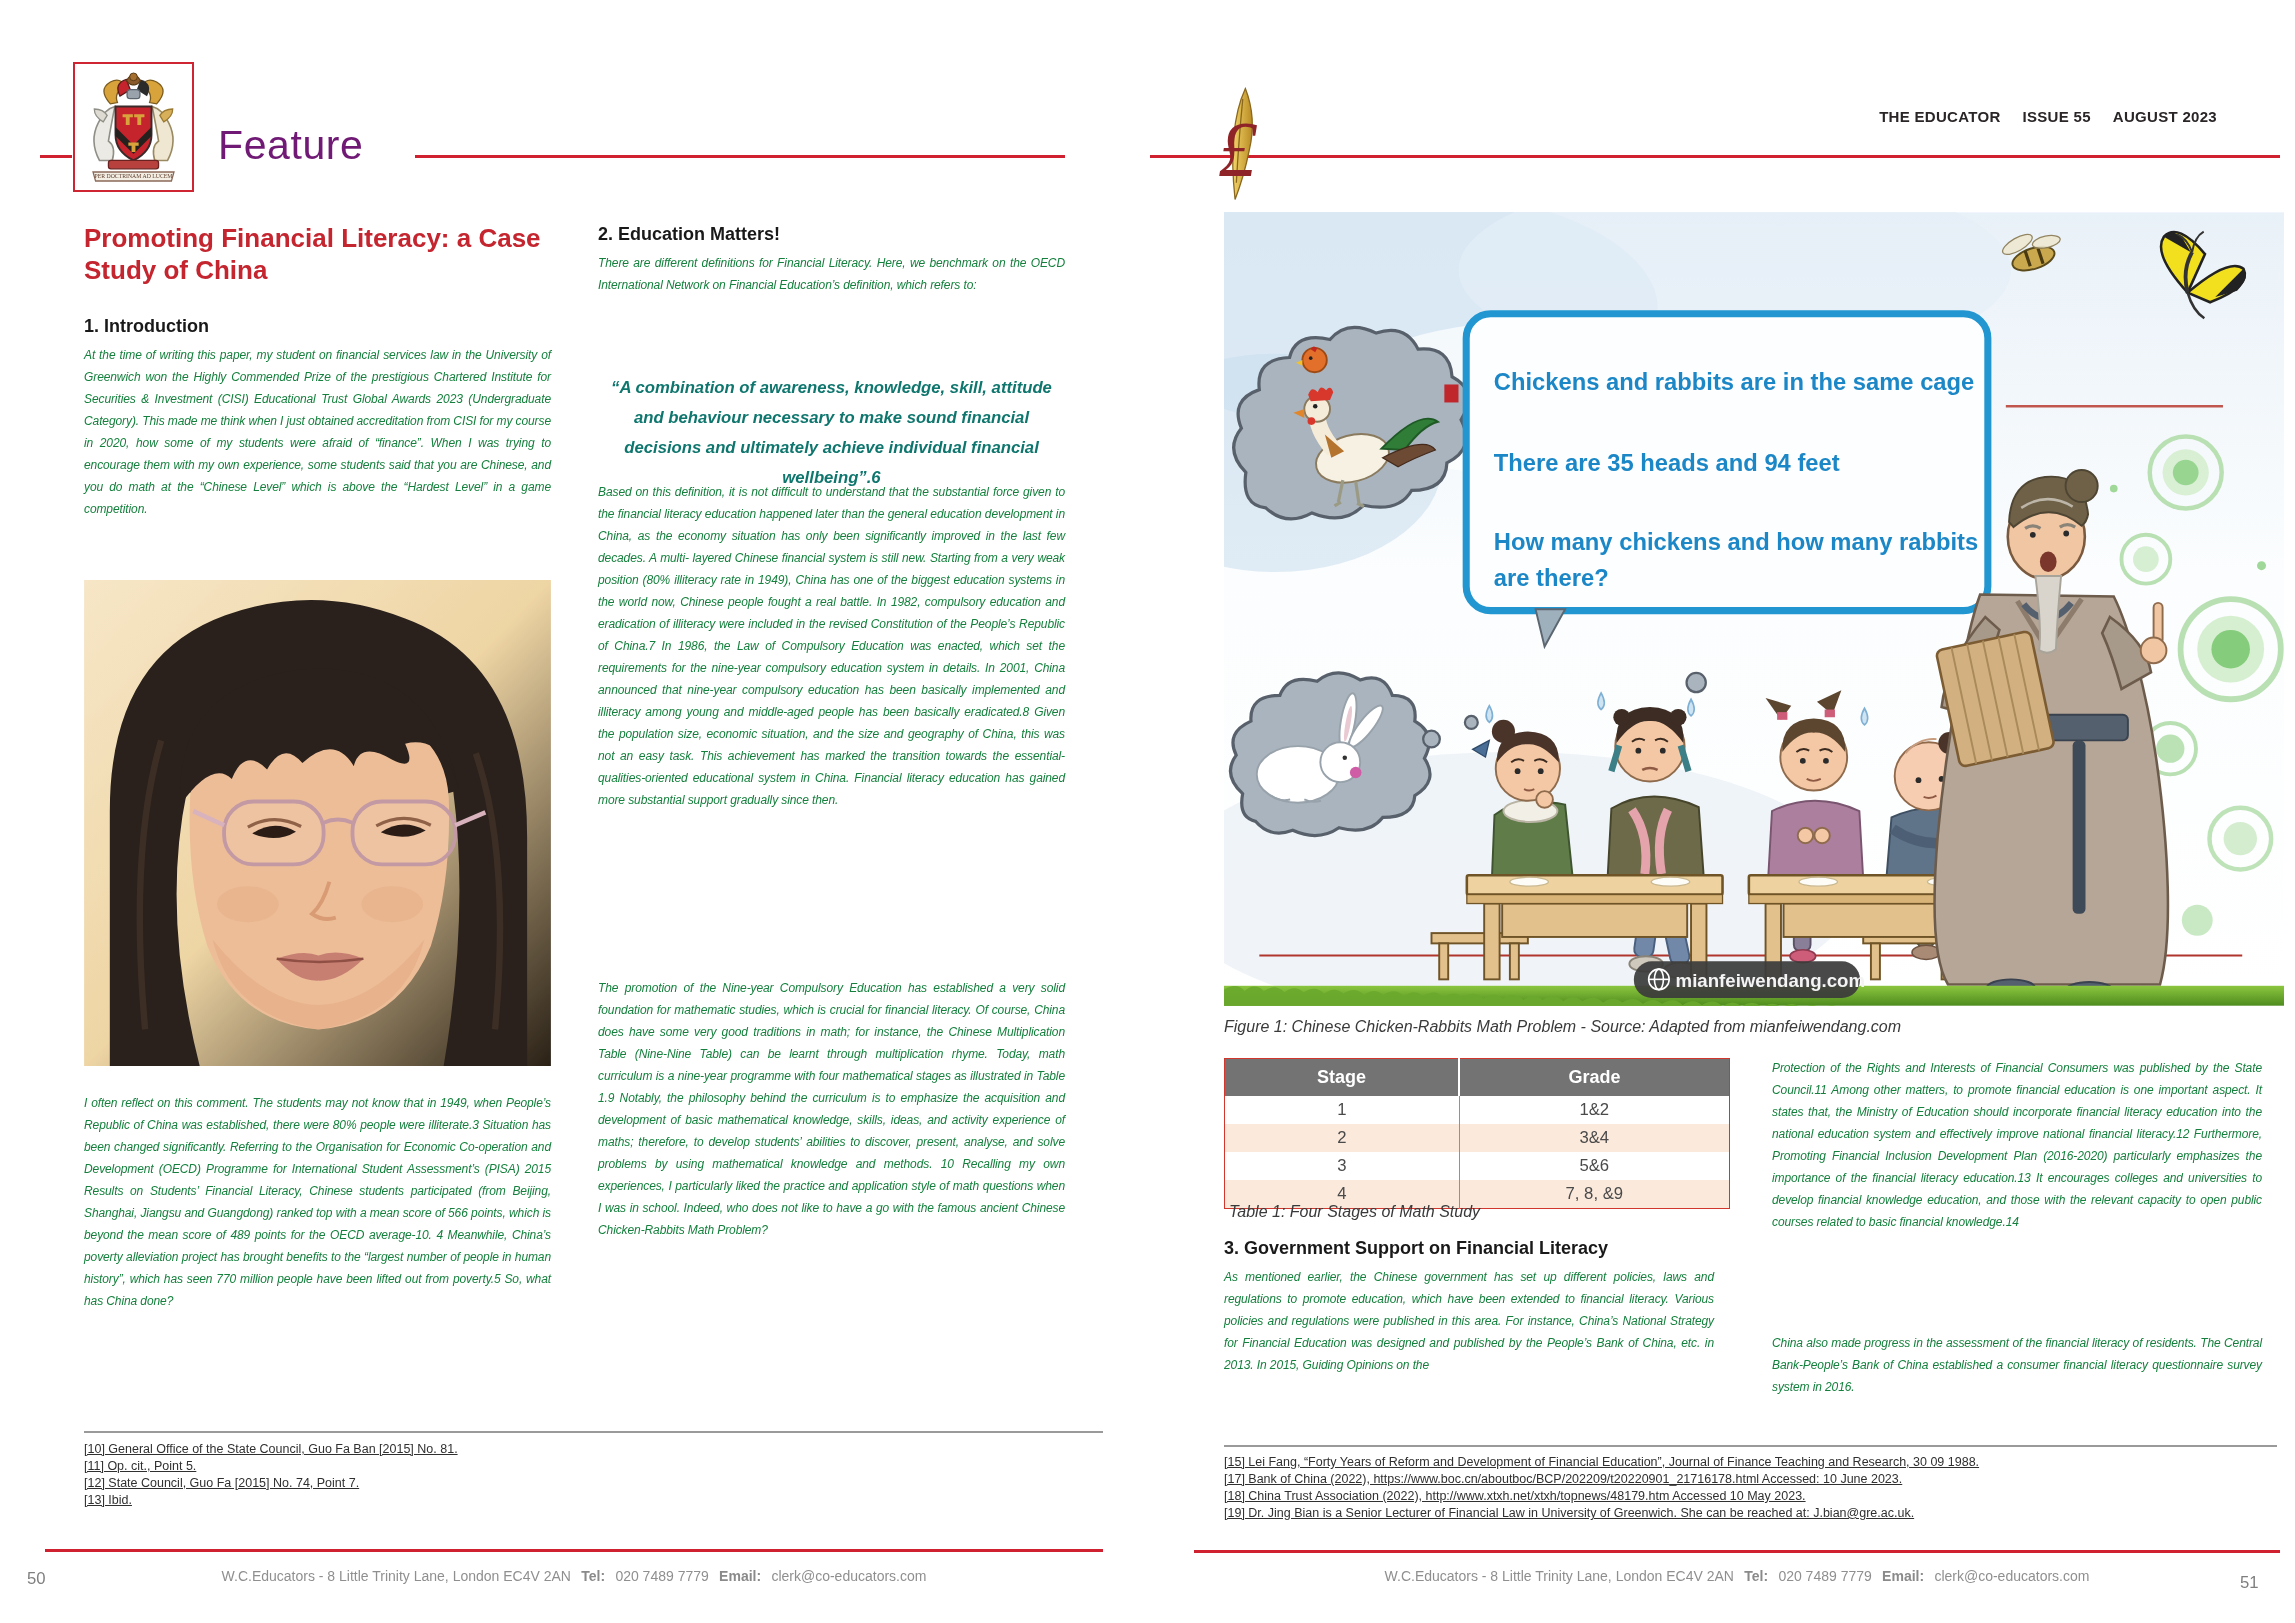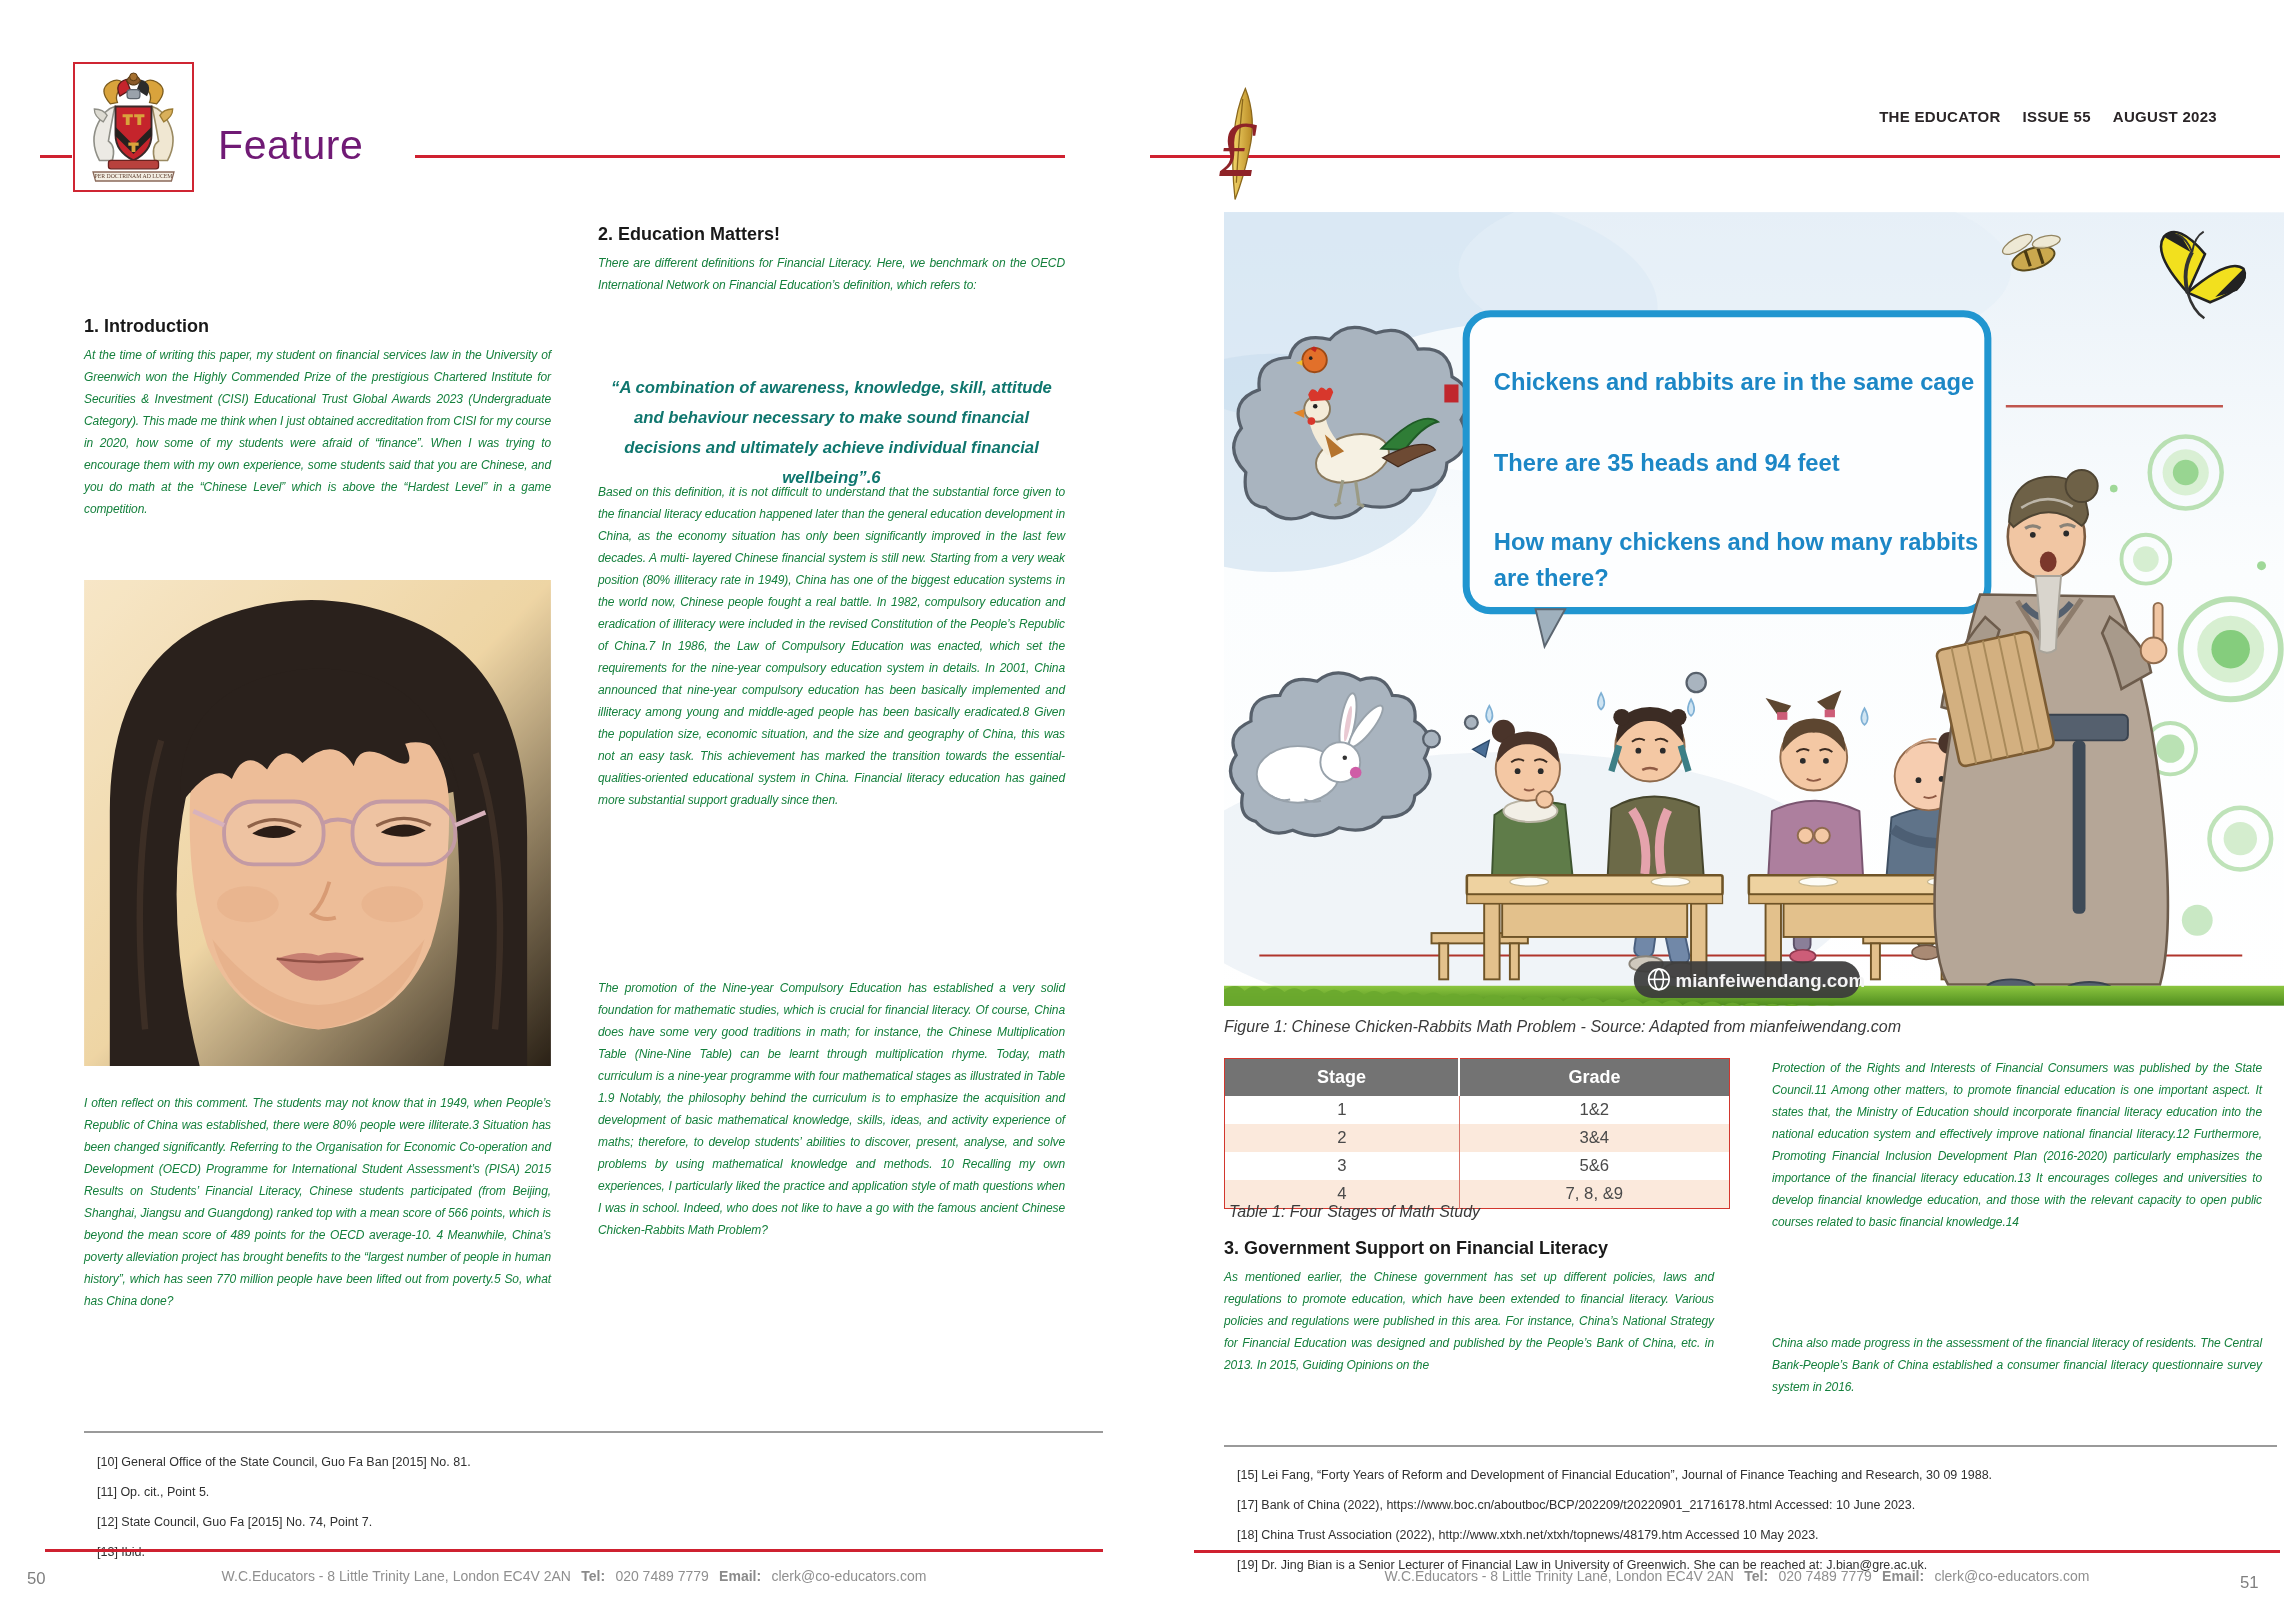--- a/index.html
+++ b/index.html
@@ -10,21 +10,21 @@
   .rule-grey{background:#9a9a9a;}
   .feature{font-size:41px;font-weight:300;color:#701a75;letter-spacing:0.6px;}
   .issue-info{font-size:15px;font-weight:600;color:#2a2527;letter-spacing:0.3px;text-align:right;}
   .issue-info span{margin-left:22px;}
   .article-title{font-size:26px;line-height:32px;font-weight:bold;color:#c4252e;}
   .h-black{font-size:18px;font-weight:bold;color:#191919;}
   .body-text{font-size:12px;line-height:22px;color:#15803d;text-align:justify;letter-spacing:-0.1px;font-style:italic;}
   .quote{font-size:16.7px;line-height:30px;font-weight:600;font-style:italic;color:#0f766e;text-align:center;}
   .caption{font-size:16px;font-style:italic;color:#3a3a3a;}
   .footnotes{font-size:12.5px;line-height:17px;color:#303030;}
-  .footnotes div{margin:13px;}
+  .footnotes div{margin:0;text-decoration:underline;}
   .footer-bar{font-size:14px;color:#8f8f8f;text-align:center;}
   .footer-bar b{color:#8a8a8a;}
   .footer-bar span{margin:0 6.4px;}
   .page-num{font-size:16.7px;color:#7f7f7f;}
   .crest-box{border:2.6px solid #cf2532;background:#fff;}
   table.stages{border-collapse:collapse;width:506px;border:1.3px solid #d2372e;}
   table.stages th{background:#737373;color:#fff;font-size:18px;font-weight:bold;height:35px;border-right:2.6px solid #ffffff;}
   table.stages th:last-child{border-right:none;}
   table.stages td{height:26px;text-align:center;font-size:16.7px;color:#4a4a4a;border-right:1.3px solid #d9756a;}
   table.stages td:last-child{border-right:none;}
@@ -81,20 +81,21 @@
           <stop offset="0" stop-color="#f2d468"></stop>
             <stop offset="1" stop-color="#b98a24"></stop>
         </linearGradient>
       </defs>
       <path d="M44,4 Q62,50 50,100 Q42,140 28,176 Q22,120 26,78 Q30,34 44,4 Z" fill="url(#gold)" stroke="#8a671c" stroke-width="2"></path>
       <path d="M40,20 Q34,80 30,150" fill="none" stroke="#8a671c" stroke-width="2"></path>
       <text x="2" y="138" font-size="120" font-family="Liberation Serif, serif" font-style="italic" fill="#8e2328">£</text>
     </svg>
   </div>
 
+  <div class="abs article-title" style="left:84px;top:222px;width:476px;">Promoting Financial Literacy: a Case Study of China</div>
   <div class="abs h-black" style="left:84px;top:316px;">1. Introduction</div>
   <div class="abs body-text" style="left:84px;top:344px;width:467px;">At the time of writing this paper, my student on financial services law in the University of Greenwich won the Highly Commended Prize of the prestigious Chartered Institute for Securities &amp; Investment (CISI) Educational Trust Global Awards 2023 (Undergraduate Category). This made me think when I just obtained accreditation from CISI for my course in 2020, how some of my students were afraid of “finance”. When I was trying to encourage them with my own experience, some students said that you are Chinese, and you do math at the “Chinese Level” which is above the “Hardest Level” in a game competition.</div>
 
   <div class="abs" style="left:84px;top:580px;width:467px;height:486px;">
     <svg width="467" height="486" viewBox="0 0 727 757">
       <defs>
         <linearGradient id="photoBg" x1="0" y1="0" x2="1" y2="1">
           <stop offset="0" stop-color="#faf1d8"></stop>
             <stop offset=".5" stop-color="#f0dcae"></stop>
             <stop offset="1" stop-color="#e3c astretch"></stop>

